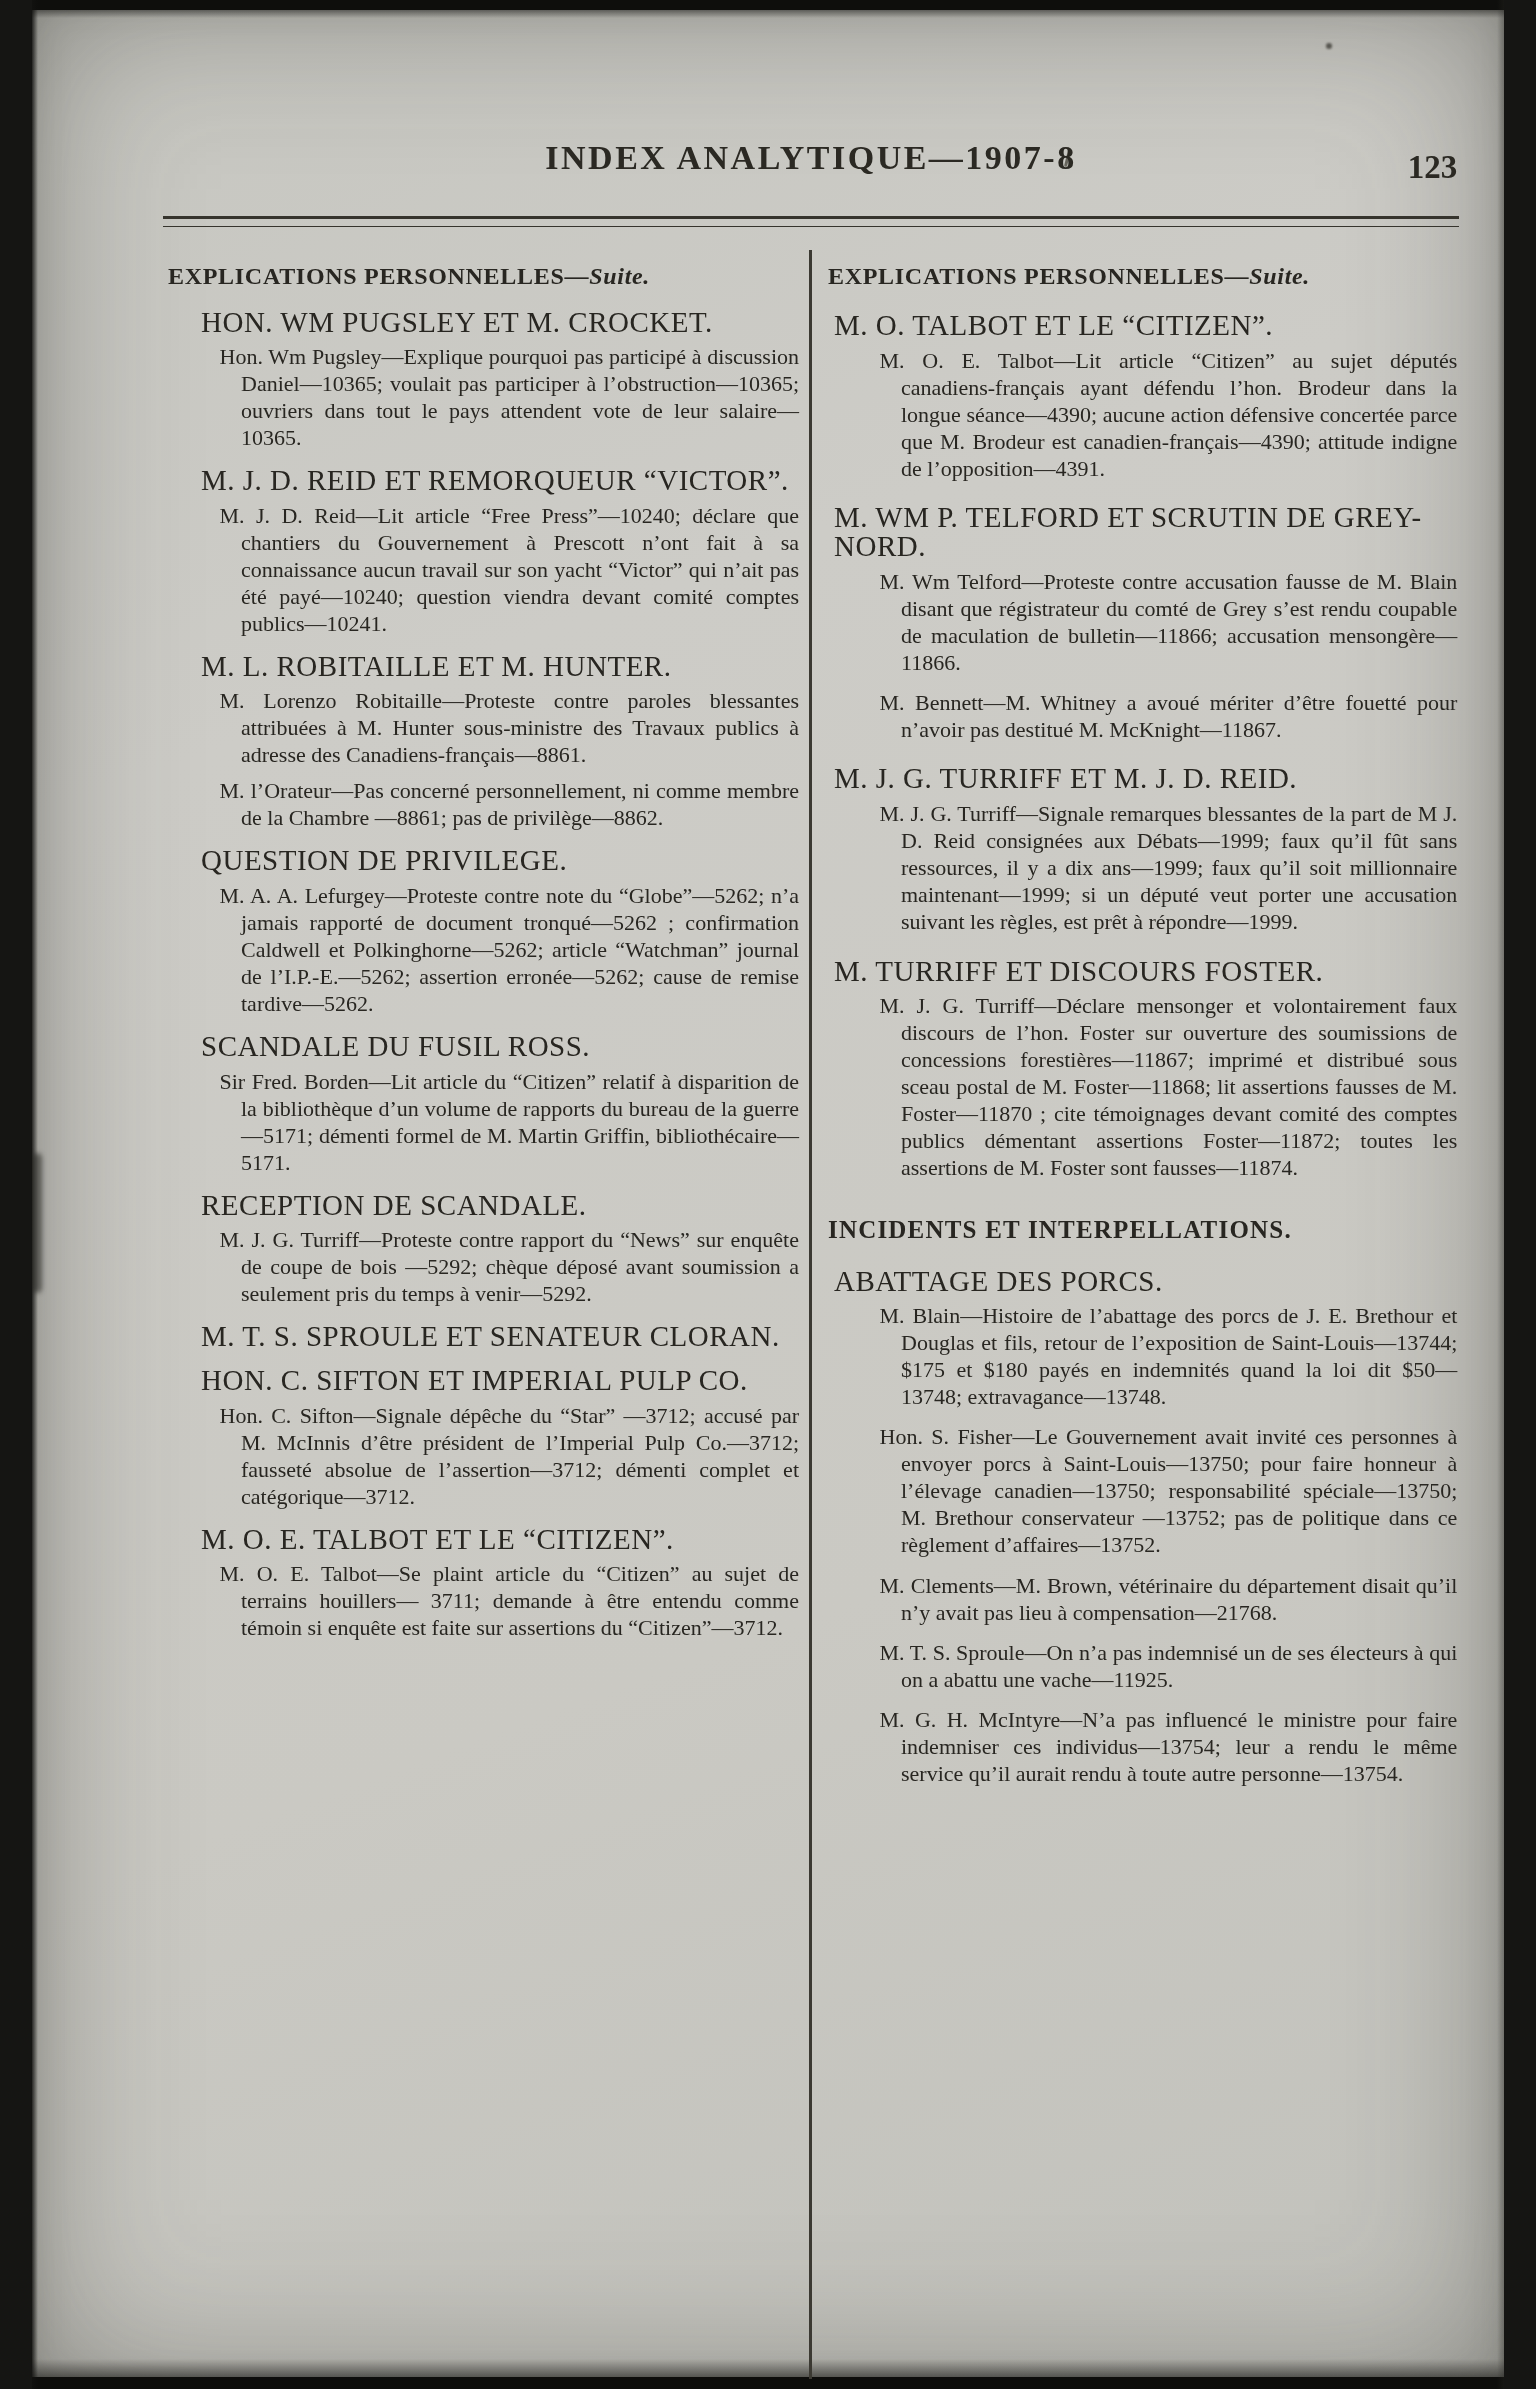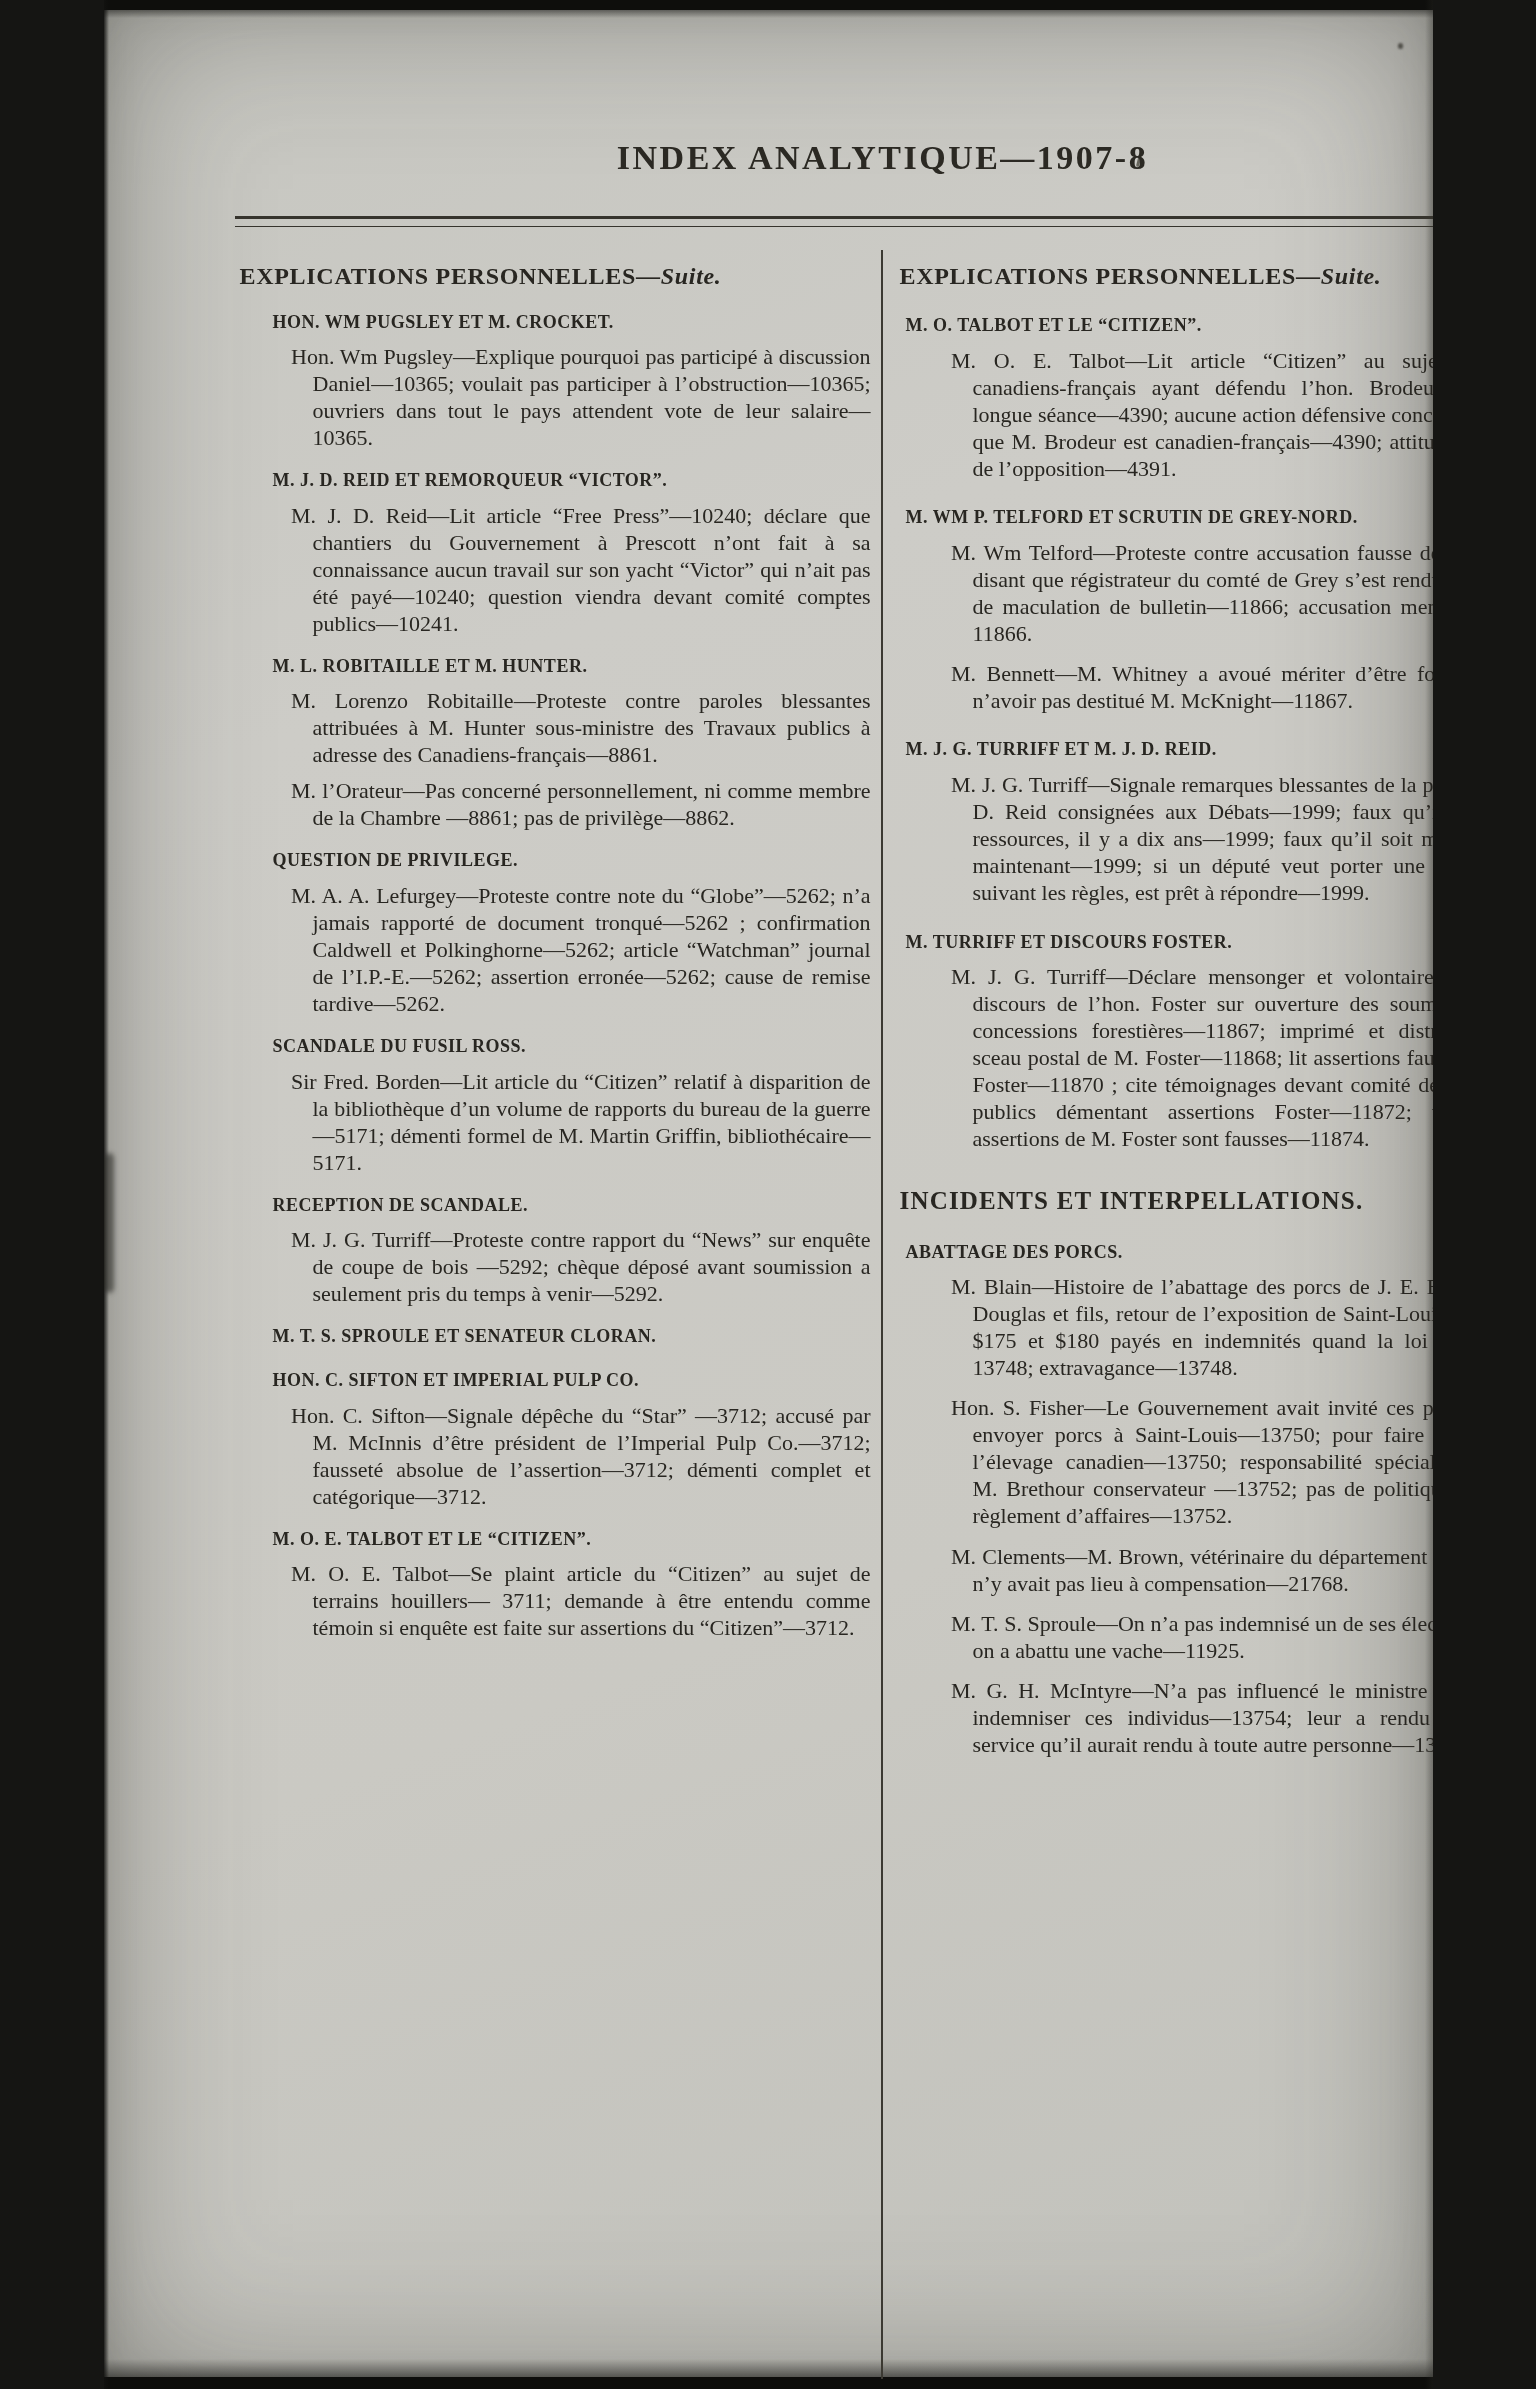--- a/index.html
+++ b/index.html
@@ -1,18 +1,18 @@
 <!DOCTYPE html>
 <html style="font-size:13.2px"><head>
 <meta charset="utf-8">
 <style>
   html, body { margin:0; padding:0; background:#151513; }
   .page {
     position:relative;
-    width:1329px; height:2389px;
+    width:1472px; height:2389px;
     margin:0 auto;
     background: linear-gradient(160deg, #c6c6c0 0%, #cdccc7 28%, #cac9c3 65%, #c1c1bb 100%);
     font-family:"Liberation Serif","DejaVu Serif",serif;
     color:#282621;
     overflow:hidden;
   }
   .vignette {
     position:absolute; inset:0; pointer-events:none;
     box-shadow: inset 0 0 157px rgba(52,52,46,0.45), inset 0 0 38px rgba(60,60,52,0.22);
   }
@@ -56,21 +56,21 @@
   .col-right { flex:1; padding:11.6px 1.7px 0 16.5px; box-sizing:border-box; }
 
   .col-heading {
     font-size:24px; font-weight:bold; letter-spacing:0.7px;
     margin:0 0 18px 0; line-height:28px;
   }
   .col-heading .suffix { font-style:italic; }
 
   .section { margin:0; }
   .section-title {
-    font-size:18px; font-weight:bold; letter-spacing:0.5px;
+    font-size:29px; font-weight:normal; letter-spacing:0.5px;
     margin:15px 0 6.6px 33px; line-height:29px;
   }
   .main-heading {
     font-size:25px; font-weight:bold; letter-spacing:1.2px;
     margin:33px 0 13.2px 0; line-height:31px;
   }
   .entry {
     font-size:22px; line-height:27px;
     margin:0 0 9px 0;
     padding-left:73px; text-indent:-21.5px;

